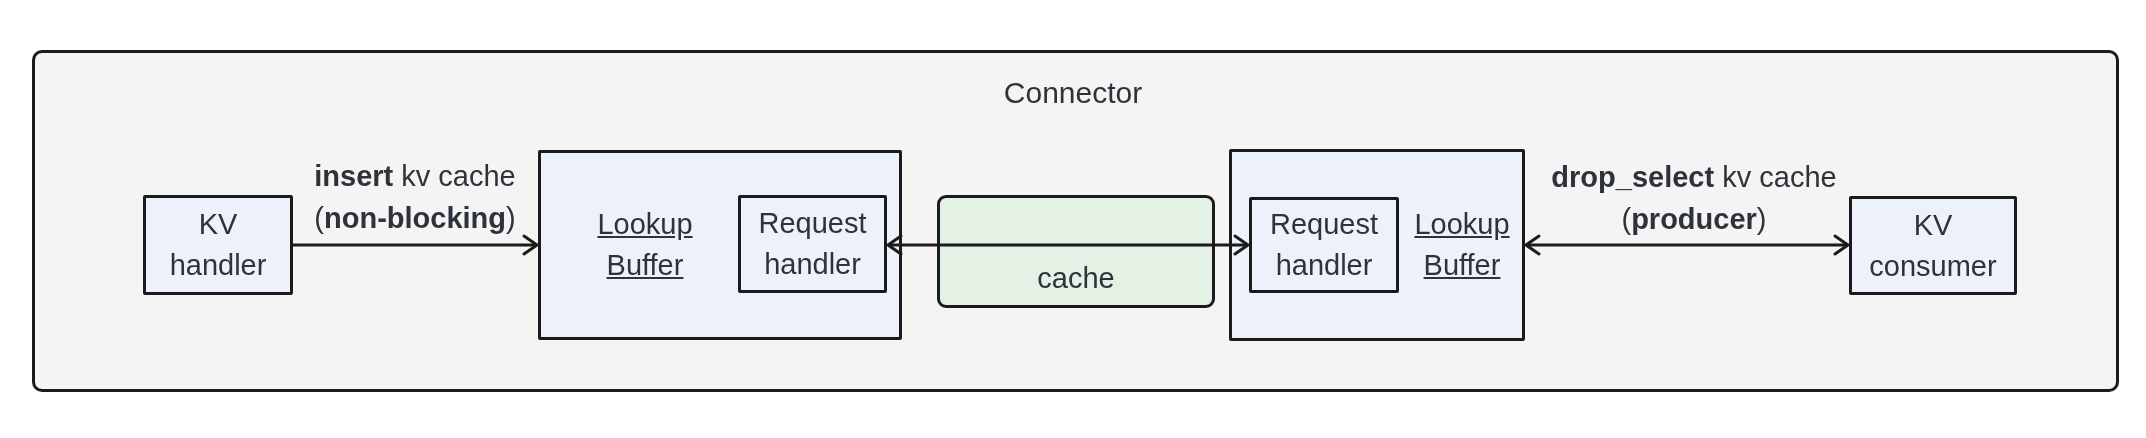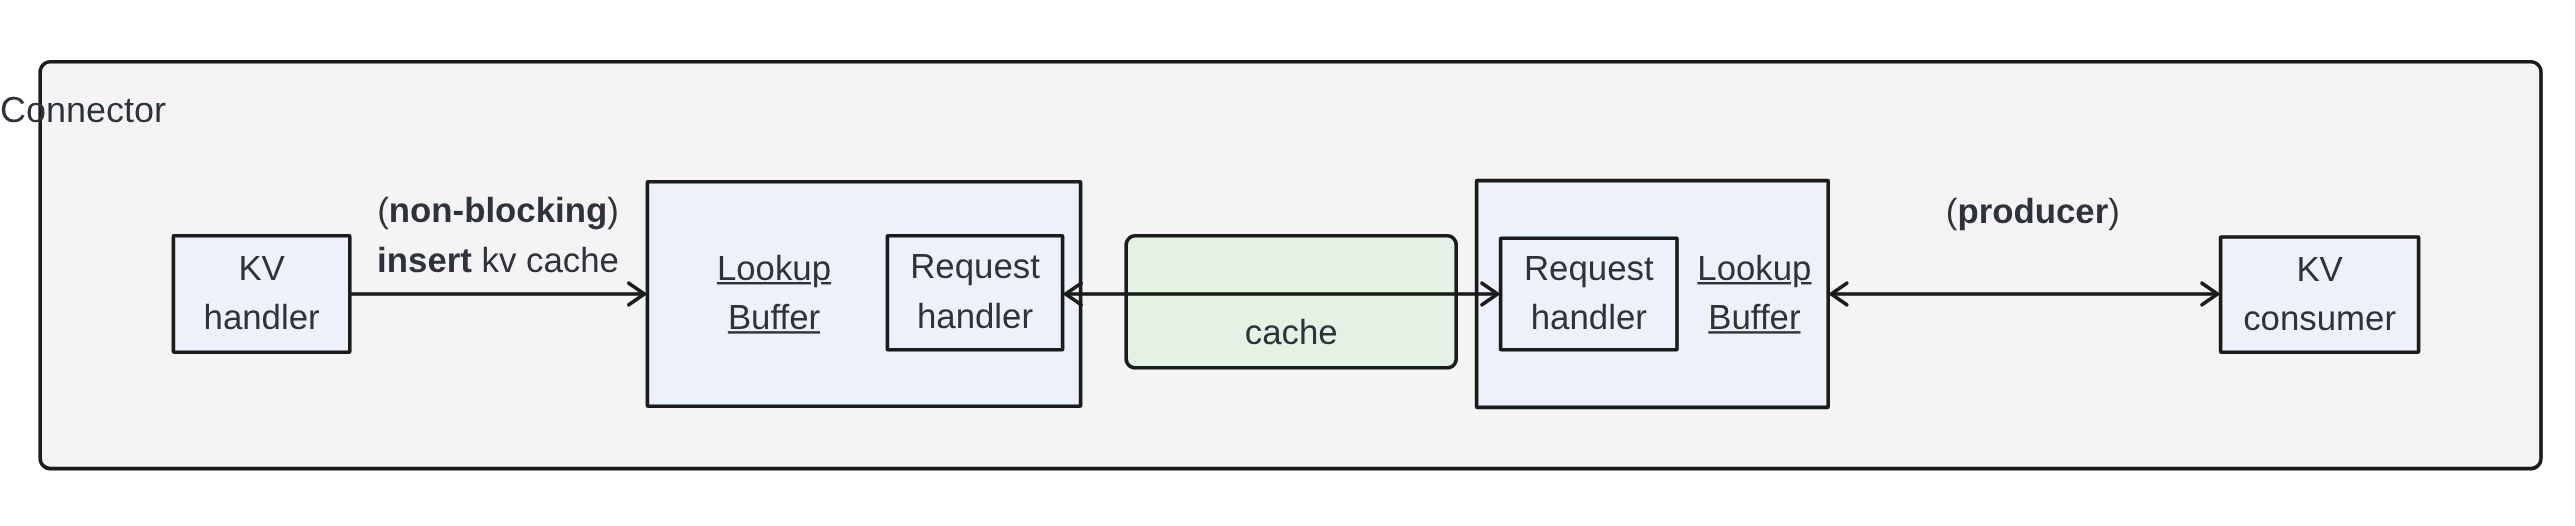--- a/index.html
+++ b/index.html
@@ -25,21 +25,21 @@
     left: 32px; top: 50px;
     width: 2087px; height: 342px;
     background: var(--container-fill);
     border: 3px solid var(--border);
     border-radius: 10px;
   }
 
   .title {
     position: absolute;
     left: 0; top: 73px; width: 2146px;
-    text-align: left;
+    text-align: center;
     font-size: 30px;
     line-height: 40px;
     color: var(--text);
   }
 
   .node {
     position: absolute;
     background: var(--node-fill);
     border: 3px solid var(--border);
     border-radius: 2px;
@@ -145,25 +145,26 @@
     <div>Request</div>
     <div>handler</div>
   </div>
 
   <div class="node kv-consumer">
     <div>KV</div>
     <div>consumer</div>
   </div>
 
   <div class="edge-label insert-label">
+    <div><b>insert</b><span> kv cache</span></div>
     <div><span>(</span><b>non-blocking</b><span>)</span></div>
-    <div><b>insert</b><span> kv cache</span></div>
   </div>
 
   <div class="edge-label drop-label">
+    <div><b>drop_select</b><span> kv cache</span></div>
     <div><span>(</span><b>producer</b><span>)</span></div>
   </div>
 
   <svg class="arrows" viewBox="0 0 2146 438" xmlns="http://www.w3.org/2000/svg">
 
     <g>
       <line x1="293" y1="245" x2="535" y2="245"></line>
       <polyline points="524,236 537,245 524,254"></polyline>
     </g>
 

